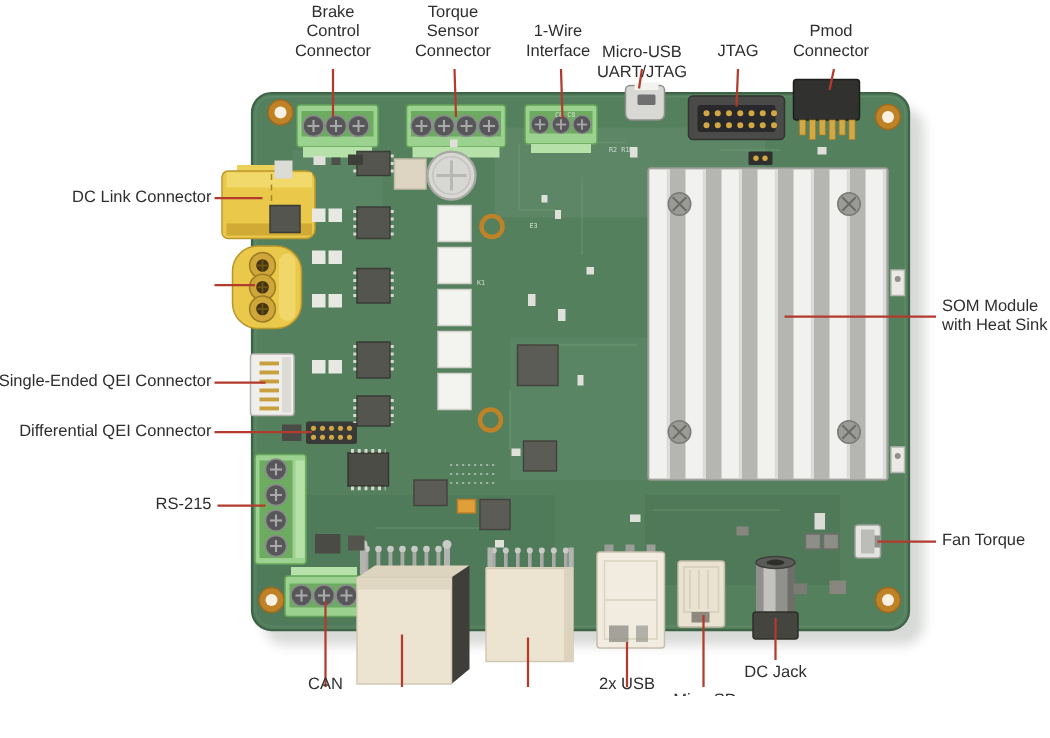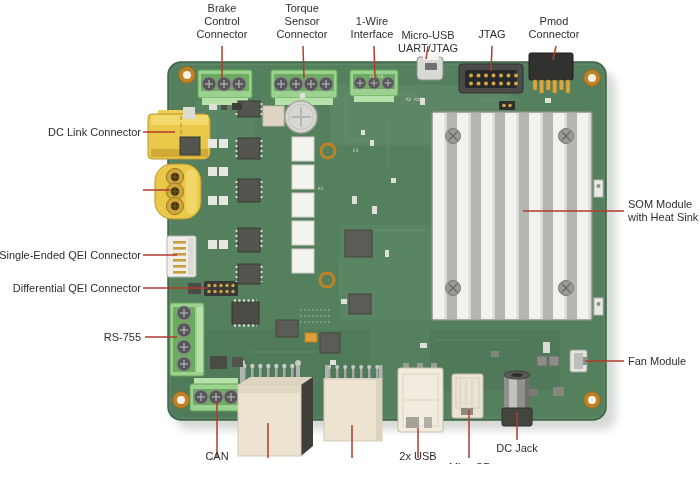--- a/index.html
+++ b/index.html
@@ -471,25 +471,25 @@
 Interface</div>
 <div class="callout c-top" style="left:428px;top:29px">Micro-USB
 UART/JTAG</div>
 <div class="callout c-top" style="left:492px;top:28px">JTAG</div>
 <div class="callout c-top" style="left:554px;top:15px">Pmod
 Connector</div>
 
 <div class="callout c-left" style="left:141px;top:132px">DC Link Connector</div>
 <div class="callout c-left" style="left:141px;top:288px">Differential QEI Connector</div>
 <div class="callout c-left" style="left:141px;top:255px">Single-Ended QEI Connector</div>
-<div class="callout c-left" style="left:141px;top:337px">RS-755</div>
+<div class="callout c-left" style="left:141px;top:337px">RS-215</div>
 
 <div class="callout c-right" style="left:628px;top:211px">SOM Module
 with Heat Sink</div>
-<div class="callout c-right" style="left:628px;top:361px">Fan Module</div>
+<div class="callout c-right" style="left:628px;top:361px">Fan Torque</div>
 
 <div class="callout c-bottom" style="left:217px;top:450px">CAN</div>
 <div class="callout c-bottom" style="left:418px;top:450px">2x USB
 3.0/2.0</div>
 <div class="callout c-bottom" style="left:470px;top:461px">MicroSD</div>
 <div class="callout c-bottom" style="left:517px;top:442px">DC Jack</div>
 
 </div>
 
 </body></html>

